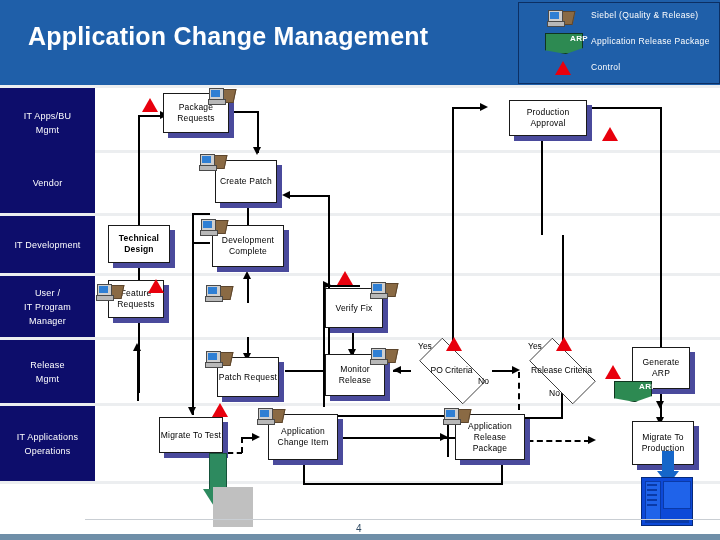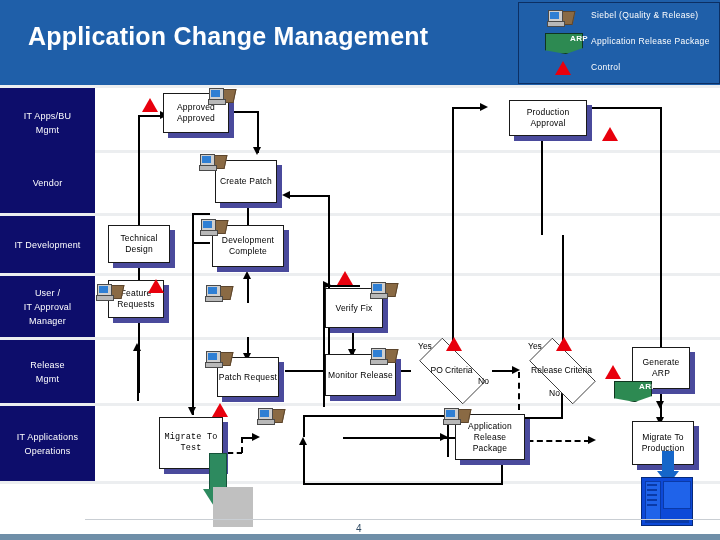--- a/index.html
+++ b/index.html
@@ -199,21 +199,21 @@
       </div>
     </div>
     <div class="lane-head" style="top:131px;height:57px;">
       <div class="lane-head-inner">
         <div>IT Development</div>
       </div>
     </div>
     <div class="lane-head" style="top:191px;height:61px;">
       <div class="lane-head-inner">
         <div>User /</div>
-        <div>IT Approval</div>
+        <div>IT Program</div>
         <div>Manager</div>
       </div>
     </div>
     <div class="lane-head" style="top:255px;height:63px;">
       <div class="lane-head-inner">
         <div>Release</div>
         <div>Mgmt</div>
       </div>
     </div>
     <div class="lane-head" style="top:321px;height:75px;">
@@ -311,21 +311,21 @@
 
     <div class="ln lnv" style="left:303px;top:358px;height:42px;"></div>
     <div class="ar ar-u" style="left:299px;top:352px;"></div>
     <div class="ln lnh" style="left:303px;top:398px;width:200px;"></div>
     <div class="ln lnv" style="left:501px;top:358px;height:42px;"></div>
 
     <div class="ln lnv" style="left:192px;top:316px;height:14px;"></div>
 
     <div class="pbox" style="left:163px;top:8px;width:66px;height:40px;">
       <div class="shadow"></div>
-      <div class="face">Approved Approved</div>
+      <div class="face">Package Requests</div>
     </div>
     <div class="cicon" style="left:208px;top:2px;">
       <div class="base"></div>
         <div class="mon"></div>
         <div class="scr"></div>
         <div class="foot"></div>
     </div>
     <div class="tri" style="left:142px;top:13px;"></div>
 
     <div class="pbox" style="left:509px;top:15px;width:78px;height:36px;">
@@ -338,21 +338,21 @@
       <div class="shadow"></div>
       <div class="face">Create Patch</div>
     </div>
     <div class="cicon" style="left:199px;top:68px;">
       <div class="base"></div>
         <div class="mon"></div>
         <div class="scr"></div>
         <div class="foot"></div>
     </div>
 
-    <div class="pbox noicon" style="left:108px;top:140px;width:62px;height:38px;">
+    <div class="pbox noicon" style="left:108px;top:140px;width:62px;height:38px;font-weight:bold;">
       <div class="shadow"></div>
       <div class="face">Technical Design</div>
     </div>
 
     <div class="pbox" style="left:212px;top:140px;width:72px;height:42px;">
       <div class="shadow"></div>
       <div class="face">Development Complete</div>
     </div>
     <div class="cicon" style="left:200px;top:133px;">
       <div class="base"></div>
@@ -396,21 +396,21 @@
       <div class="shadow"></div>
       <div class="face">Patch Request</div>
     </div>
     <div class="cicon" style="left:205px;top:265px;">
       <div class="base"></div>
         <div class="mon"></div>
         <div class="scr"></div>
         <div class="foot"></div>
     </div>
 
-    <div class="pbox" style="left:325px;top:269px;width:71px;height:42px;">
+    <div class="pbox" style="left:325px;top:269px;width:60px;height:42px;">
       <div class="shadow"></div>
       <div class="face">Monitor Release</div>
     </div>
     <div class="cicon" style="left:370px;top:262px;">
       <div class="base"></div>
         <div class="mon"></div>
         <div class="scr"></div>
         <div class="foot"></div>
     </div>
 
@@ -433,26 +433,30 @@
     <div class="pbox noicon" style="left:632px;top:262px;width:58px;height:42px;">
       <div class="shadow"></div>
       <div class="face">Generate ARP</div>
     </div>
     <div class="arp-flag" style="left:614px;top:296px;">
       <div class="fl"></div>
       <div class="tx">ARP</div>
     </div>
     <div class="tri" style="left:605px;top:280px;"></div>
 
-    <div class="pbox noicon" style="left:159px;top:332px;width:64px;height:52px;font-family:Liberation Mono, monospace;">
+    <div class="pbox noicon" style="left:159px;top:332px;width:64px;height:36px;">
       <div class="shadow"></div>
       <div class="face">Migrate To Test</div>
     </div>
     <div class="tri" style="left:212px;top:318px;"></div>
 
+    <div class="pbox" style="left:268px;top:329px;width:70px;height:46px;">
+      <div class="shadow"></div>
+      <div class="face">Application Change Item</div>
+    </div>
     <div class="cicon" style="left:257px;top:322px;">
       <div class="base"></div>
         <div class="mon"></div>
         <div class="scr"></div>
         <div class="foot"></div>
     </div>
 
     <div class="pbox" style="left:455px;top:329px;width:70px;height:46px;">
       <div class="shadow"></div>
       <div class="face">Application Release Package</div>

